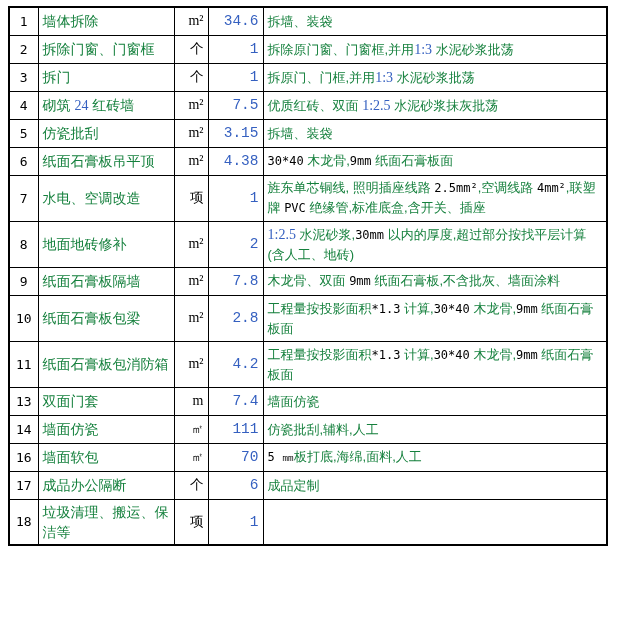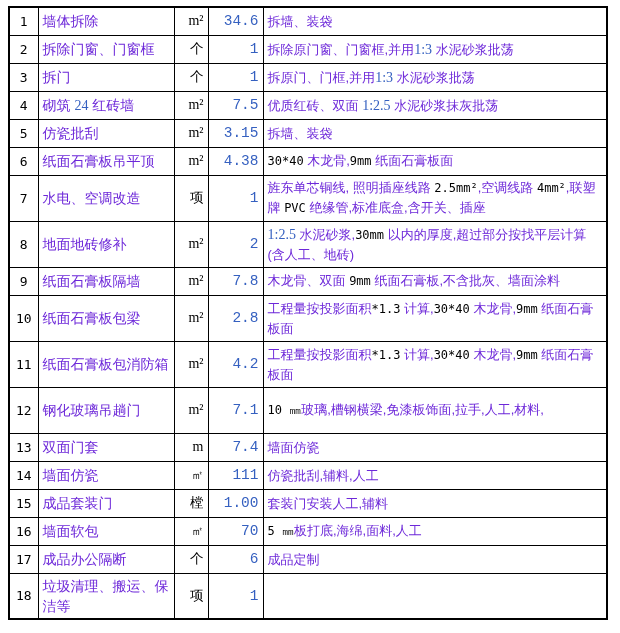--- a/index.html
+++ b/index.html
@@ -31,21 +31,21 @@
   .c-unit { text-align:right; padding:2px 1px; }
   .unit-serif { font-family:"Liberation Serif", serif; font-size:14px; }
   .unit-zh   { font-size:13.5px; }
   .unit-sm   { font-size:12px; font-family:"DejaVu Sans Mono", monospace; }
   .c-qty {
     text-align:right; padding-right:7px;
     font-family:Liberation Mono, monospace; font-size:14.5px;
     color:var(--num-blue, #3560c0);
   }
   .c-desc { font-size:13px; padding-left:7px; line-height:19px;margin-left:10px; }
-  .seg-zh { color:#6d28d9; }
+  .seg-zh { color:#15803d; }
   .seg-nb {
     color:var(--num-blue, #3560c0);
     font-family:"Liberation Serif", serif; font-size:14px;text-align:right;
   }
   .seg-ns {
     color:#000;
     font-family:"DejaVu Sans Mono", monospace; font-size:12px;
   }
 </style>
 </head>
@@ -131,47 +131,33 @@
           <td class="c-qty">2.8</td>
           <td class="c-desc"><span class="seg-zh">工程量按投影面积</span><span class="seg-ns">*1.3</span><span class="seg-zh"> 计算,</span><span class="seg-ns">30*40</span><span class="seg-zh"> 木龙骨,</span><span class="seg-ns">9mm</span><span class="seg-zh"> 纸面石膏板面</span></td>
         </tr>
         <tr class="h2">
           <td class="c-no">11</td>
           <td class="c-item"><span class="seg-zh">纸面石膏板包消防箱</span></td>
           <td class="c-unit unit-serif">m²</td>
           <td class="c-qty">4.2</td>
           <td class="c-desc"><span class="seg-zh">工程量按投影面积</span><span class="seg-ns">*1.3</span><span class="seg-zh"> 计算,</span><span class="seg-ns">30*40</span><span class="seg-zh"> 木龙骨,</span><span class="seg-ns">9mm</span><span class="seg-zh"> 纸面石膏板面</span></td>
         </tr>
-        <tr class="h2">
-          <td class="c-no">12</td>
-          <td class="c-item"><span class="seg-zh">钢化玻璃吊趟门</span></td>
-          <td class="c-unit unit-serif">m²</td>
-          <td class="c-qty">7.1</td>
-          <td class="c-desc"><span class="seg-ns">10 ㎜</span><span class="seg-zh">玻璃,槽钢横梁,免漆板饰面,拉手,人工,材料,</span></td>
-        </tr>
         <tr class="h1">
           <td class="c-no">13</td>
           <td class="c-item"><span class="seg-zh">双面门套</span></td>
           <td class="c-unit unit-serif">m</td>
           <td class="c-qty">7.4</td>
           <td class="c-desc"><span class="seg-zh">墙面仿瓷</span></td>
         </tr>
         <tr class="h1">
           <td class="c-no">14</td>
           <td class="c-item"><span class="seg-zh">墙面仿瓷</span></td>
           <td class="c-unit unit-sm">㎡</td>
           <td class="c-qty">111</td>
           <td class="c-desc"><span class="seg-zh">仿瓷批刮,辅料,人工</span></td>
-        </tr>
-        <tr class="h1">
-          <td class="c-no">15</td>
-          <td class="c-item"><span class="seg-zh">成品套装门</span></td>
-          <td class="c-unit unit-zh">樘</td>
-          <td class="c-qty">1.00</td>
-          <td class="c-desc"><span class="seg-zh">套装门安装人工,辅料</span></td>
         </tr>
         <tr class="h1">
           <td class="c-no">16</td>
           <td class="c-item"><span class="seg-zh">墙面软包</span></td>
           <td class="c-unit unit-sm">㎡</td>
           <td class="c-qty">70</td>
           <td class="c-desc"><span class="seg-ns">5 ㎜</span><span class="seg-zh">板打底,海绵,面料,人工</span></td>
         </tr>
         <tr class="h1">
           <td class="c-no">17</td>

